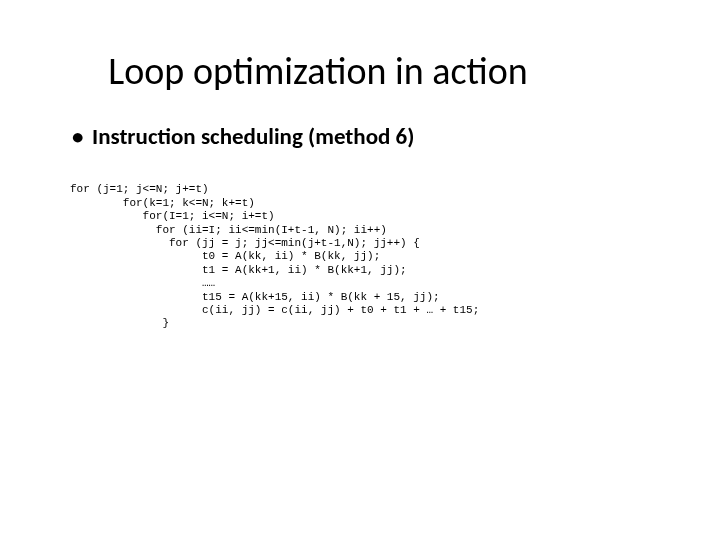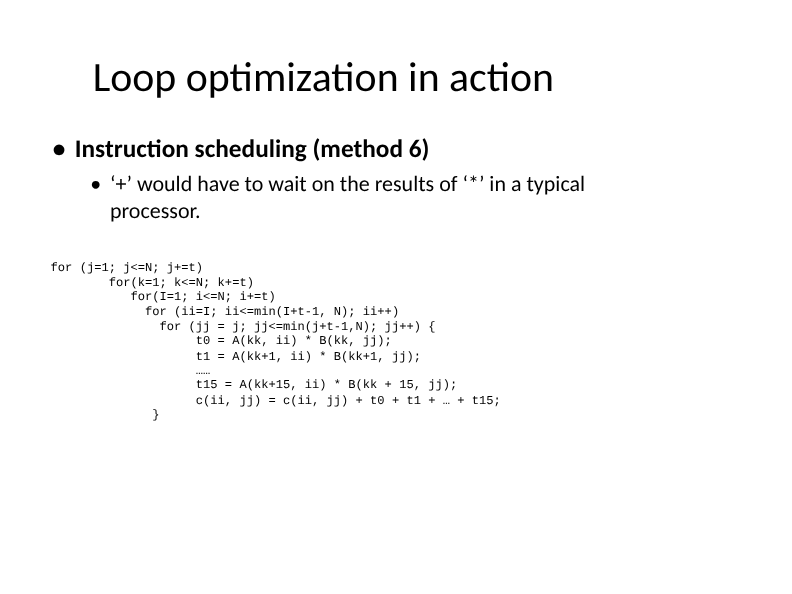--- a/index.html
+++ b/index.html
@@ -1,34 +1,33 @@
 <!DOCTYPE html>
 <html><head>
 <meta charset="utf-8">
 <style>
   * { margin: 0; padding: 0; box-sizing: border-box; }
   html, body { width: 720px; height: 540px; background: #fff; font-family: Calibri, "Segoe UI", Arial, sans-serif; color: #000; }
-  .slide { width: 588px; height: 540px; position: relative; padding: 0; }
+  .slide { width: 588px; height: 540px; position: relative; padding: 0; margin-left: 24px; }
   .title { font-size: 38px; font-weight: 400; text-align: center; padding-top: 48px; padding-bottom: 28px; letter-spacing: 0; }
   .body { padding: 0 46px; }
   .b1 { font-size: 23px; padding-left: 22px; position: relative; margin-bottom: 6px; font-weight: bold; }
   .b1::before { content: "•"; position: absolute; left: 2px; top: 0; }
   .b2 { font-size: 20px; padding-left: 54px; position: relative; line-height: 1.22; margin-bottom: 2px; }
   .b2::before { content: "•"; position: absolute; left: 36px; top: 0; }
   .code { font-size: 11px; line-height: 1.22; padding-left: 0px; margin-top: 20px; white-space: pre; font-family: Liberation Mono, monospace; }
 </style>
 </head>
 <body>
 <div class="slide">
 
 <h1 class="title">Loop optimization in action</h1>
 
 <div class="body">
   <div class="b1">Instruction scheduling (method 6)</div>
-  <div class="b2">‘+’ would have to wait on the results of ‘*’ in a typical processor.</div>
 
   <div class="code">
 <span>for (j=1; j&lt;=N; j+=t)</span>
 <span>        for(k=1; k&lt;=N; k+=t)</span>
 <span>           for(I=1; i&lt;=N; i+=t)</span>
 <span>             for (ii=I; ii&lt;=min(I+t-1, N); ii++)</span>
 <span>               for (jj = j; jj&lt;=min(j+t-1,N); jj++) {</span>
 <span>                    t0 = A(kk, ii) * B(kk, jj);</span>
 <span>                    t1 = A(kk+1, ii) * B(kk+1, jj);</span>
 <span>                    ……</span>

